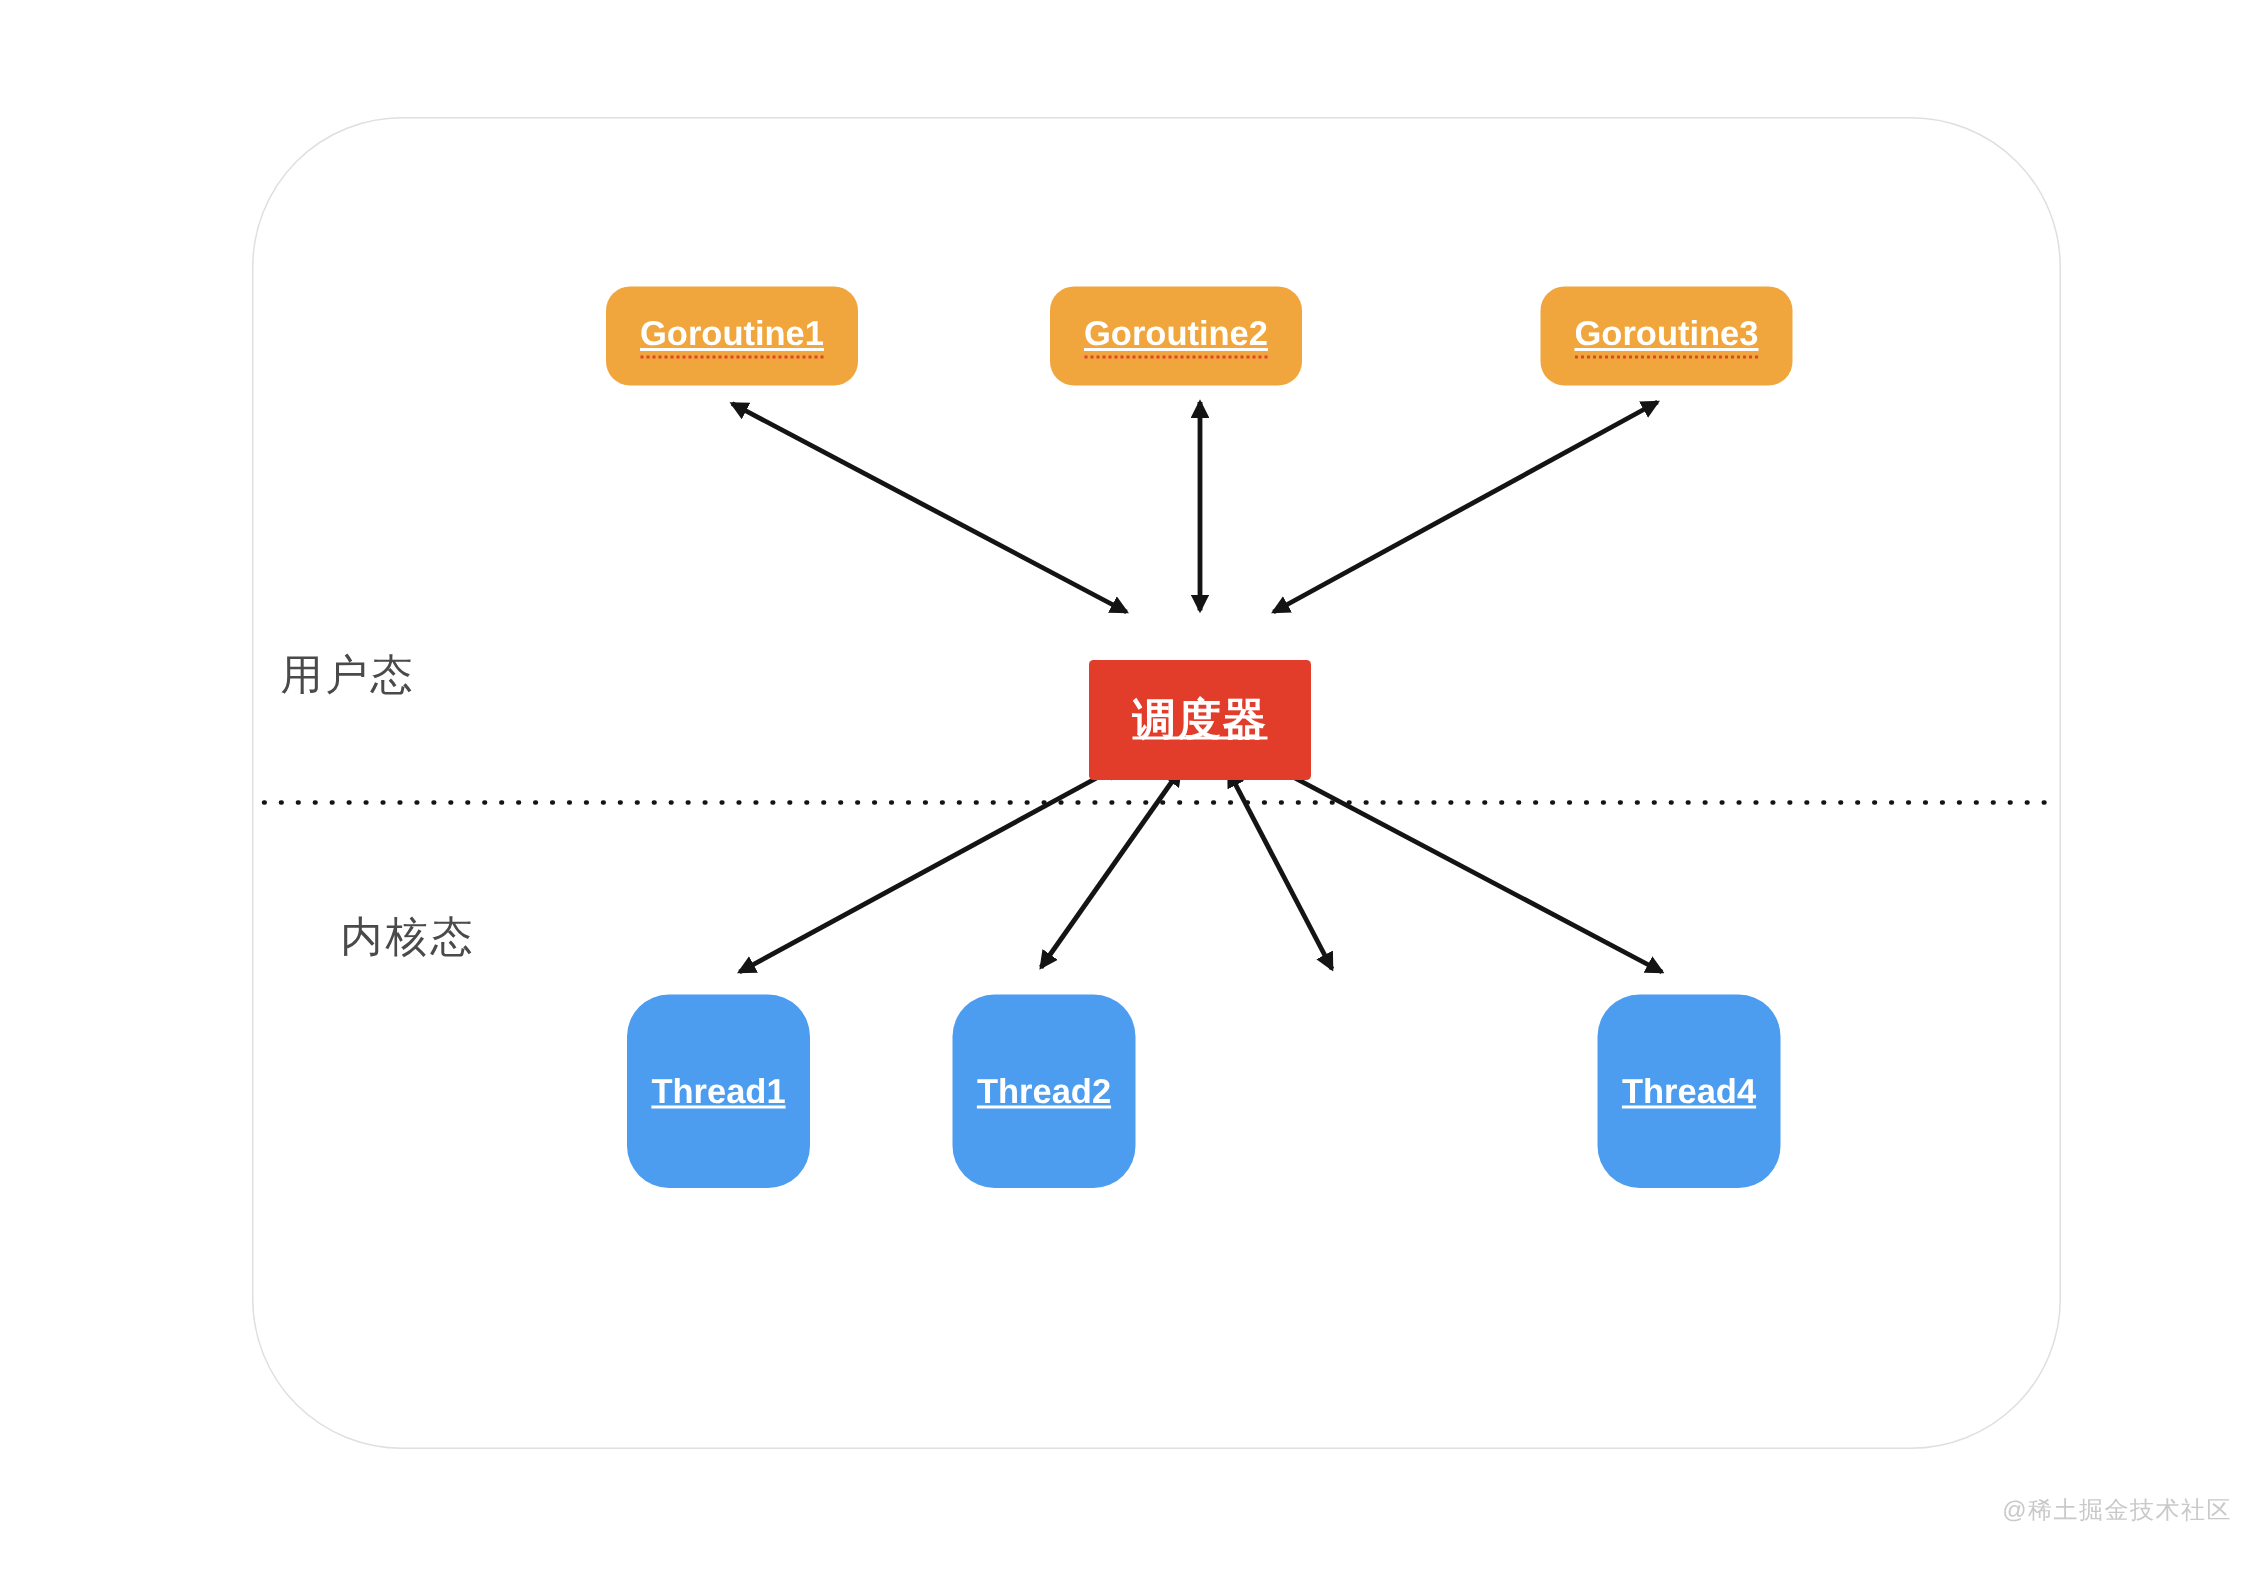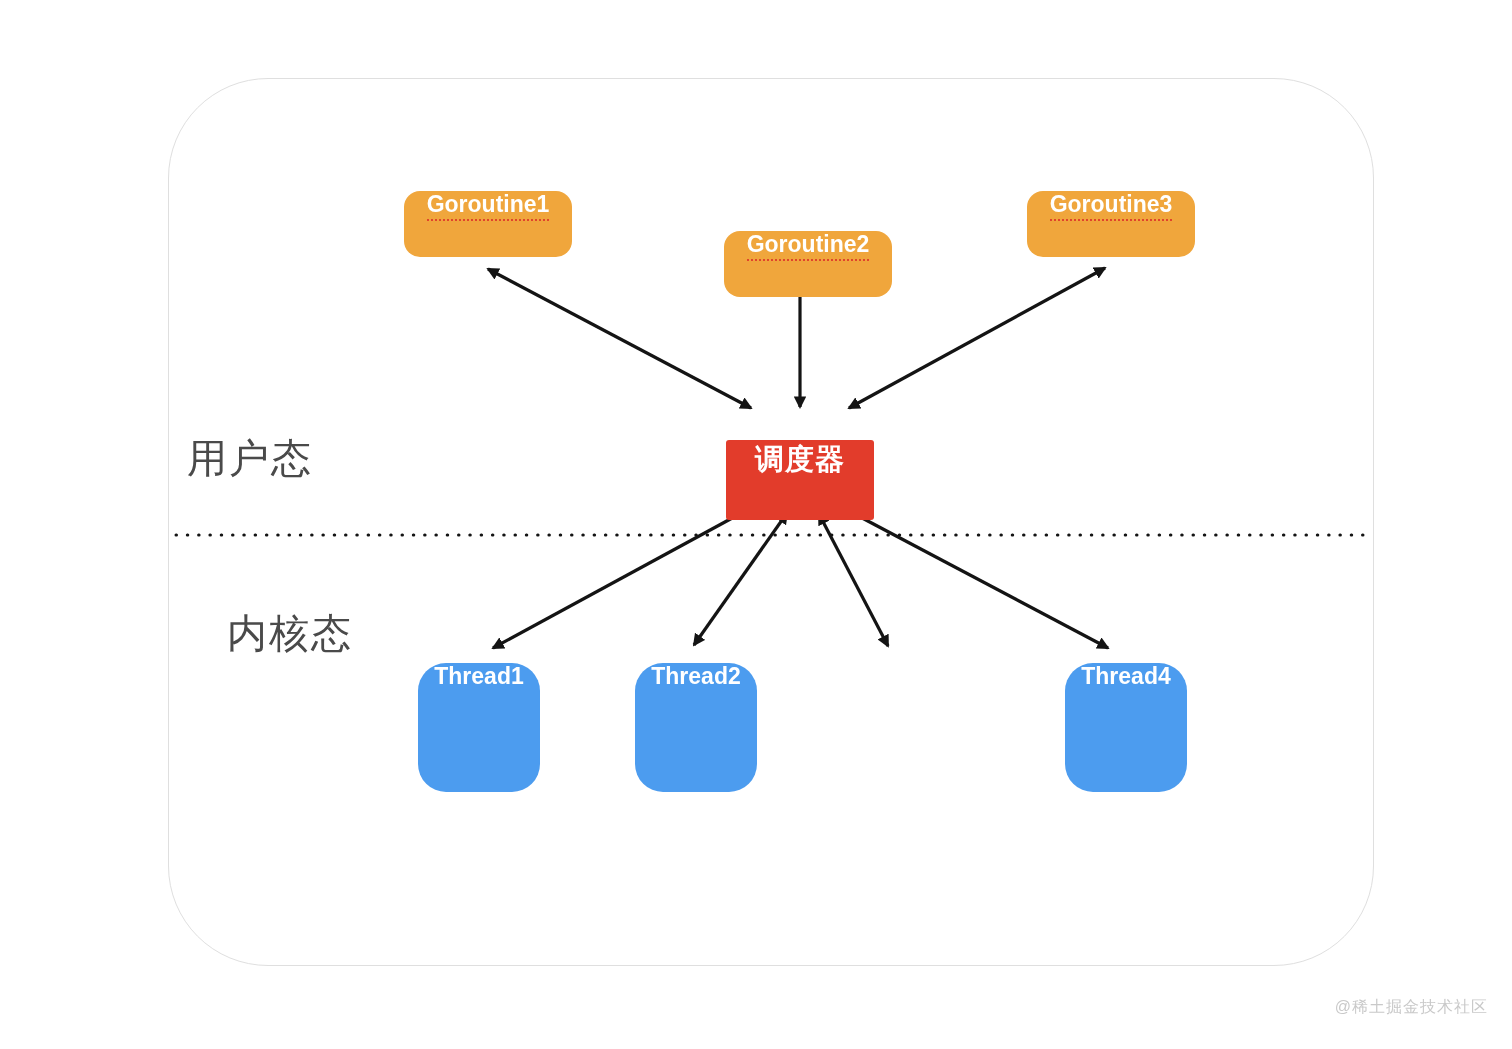--- a/index.html
+++ b/index.html
@@ -22,40 +22,41 @@
     width: 1206px;
     height: 888px;
     border: 1.5px solid var(--frame-border, #dfdfdf);
     border-radius: 100px;
     box-sizing: border-box;
     background: transparent;
   }
   .node {
     position: absolute;
     display: flex;
-    align-items: flex-start;
+    align-items: center;
     justify-content: center;
     color: var(--node-text, #ffffff);
     font-weight: bold;
     box-sizing: border-box;
+    text-decoration: underline;
   }
   .goroutine {
     width: 168px;
     height: 66px;
     top: 191px;
     border-radius: 16px;
     background: var(--goroutine-fill, #F0A63C);
     font-size: 23px;
   }
   .goroutine .gtext {
     border-bottom: 2px dotted var(--underline, #E0442C);
     padding-bottom: 1px;
   }
   .g1 { left: 404px; }
-  .g2 { left: 724px; margin-top: 40px; }
+  .g2 { left: 700px; }
   .g3 { left: 1027px; }
   .scheduler {
     left: 726px;
     top: 440px;
     width: 148px;
     height: 80px;
     border-radius: 3px;
     background: var(--scheduler-fill, #E23C2B);
     font-size: 29px;
     letter-spacing: 1px;
@@ -68,21 +69,21 @@
     background: var(--thread-fill, #4C9CEF);
     font-size: 23px;
   }
   .t1 { left: 418px; }
   .t2 { left: 635px; }
   .t3 { left: 848px; }
   .t4 { left: 1065px; }
   .mode-label {
     position: absolute;
     left: 187px;
-    font-size: 40px;
+    font-size: 28px;
     color: var(--mode-label-text, #4A4A4A);
     letter-spacing: 2px;
   }
   .mode-label.user { top: 431px; }
   .mode-label.kernel { top: 606px; margin-left: 40px; }
   #arrow-layer {
     position: absolute;
     left: 0;
     top: 0;
     width: 1512px;

